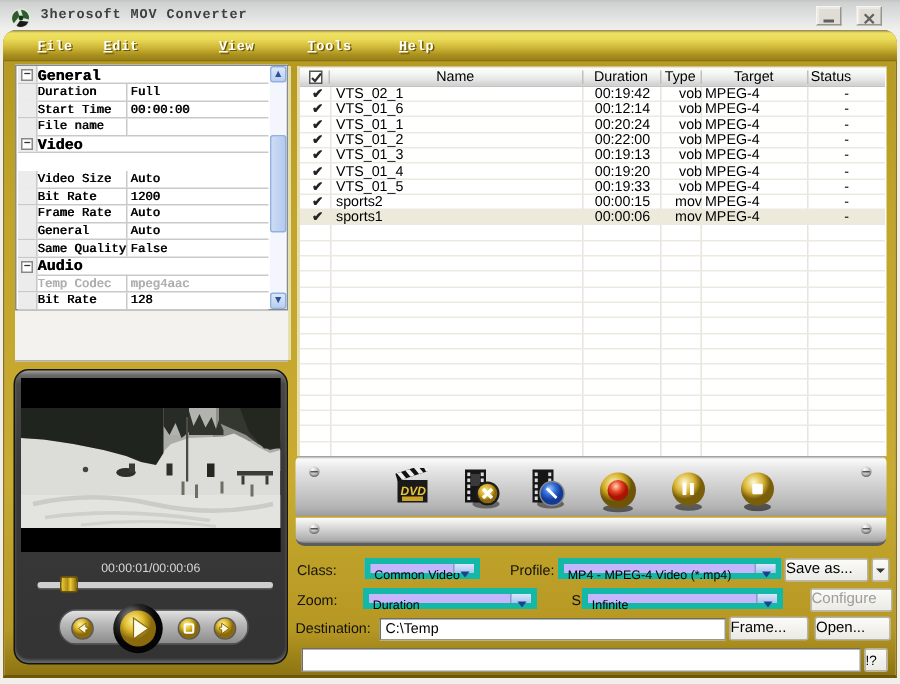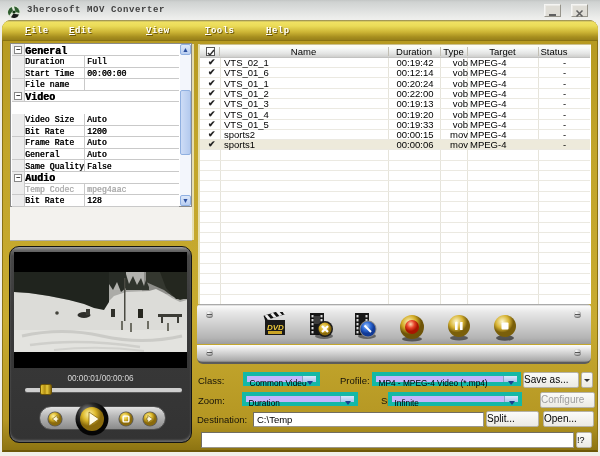--- a/index.html
+++ b/index.html
@@ -477,21 +477,21 @@
   </div>
 <div class="slabel" style="left:381px;top:395px">Split:</div>
 <div class="combo" style="left:388px;top:392px;width:134px">
     <div class="txt">Infinite</div>
     <div class="drop"></div>
   </div>
 <div class="btn" style="left:540px;top:392px;width:55px;line-height:14px;color:#9d9d9d">Configure</div>
 
 <div class="slabel" style="left:197px;top:414px">Destination:</div>
 <div class="tbox" style="left:253px;top:412px;width:231px;height:15px;line-height:14px;padding-left:3px">C:\Temp</div>
-<div class="btn" style="left:486px;top:411px;width:53px;line-height:14px">Split...</div>
+<div class="btn" style="left:486px;top:411px;width:53px;line-height:14px">Frame...</div>
 <div class="btn" style="left:543px;top:411px;width:51px;line-height:14px">Open...</div>
 
 <div class="tbox" style="left:201px;top:432px;width:373px;height:16px"></div>
 <div class="btn" style="left:576px;top:432px;width:16px;height:16px;line-height:14px;font-size:9px">!?</div>
 
 <div id="preview" class="abs"></div>
 <div id="video" class="abs">
   <svg width="173" height="116" viewBox="0 0 173 116">
     <rect x="0" y="0" width="173" height="116" fill="#000"></rect>
     <g transform="translate(0,20)">

